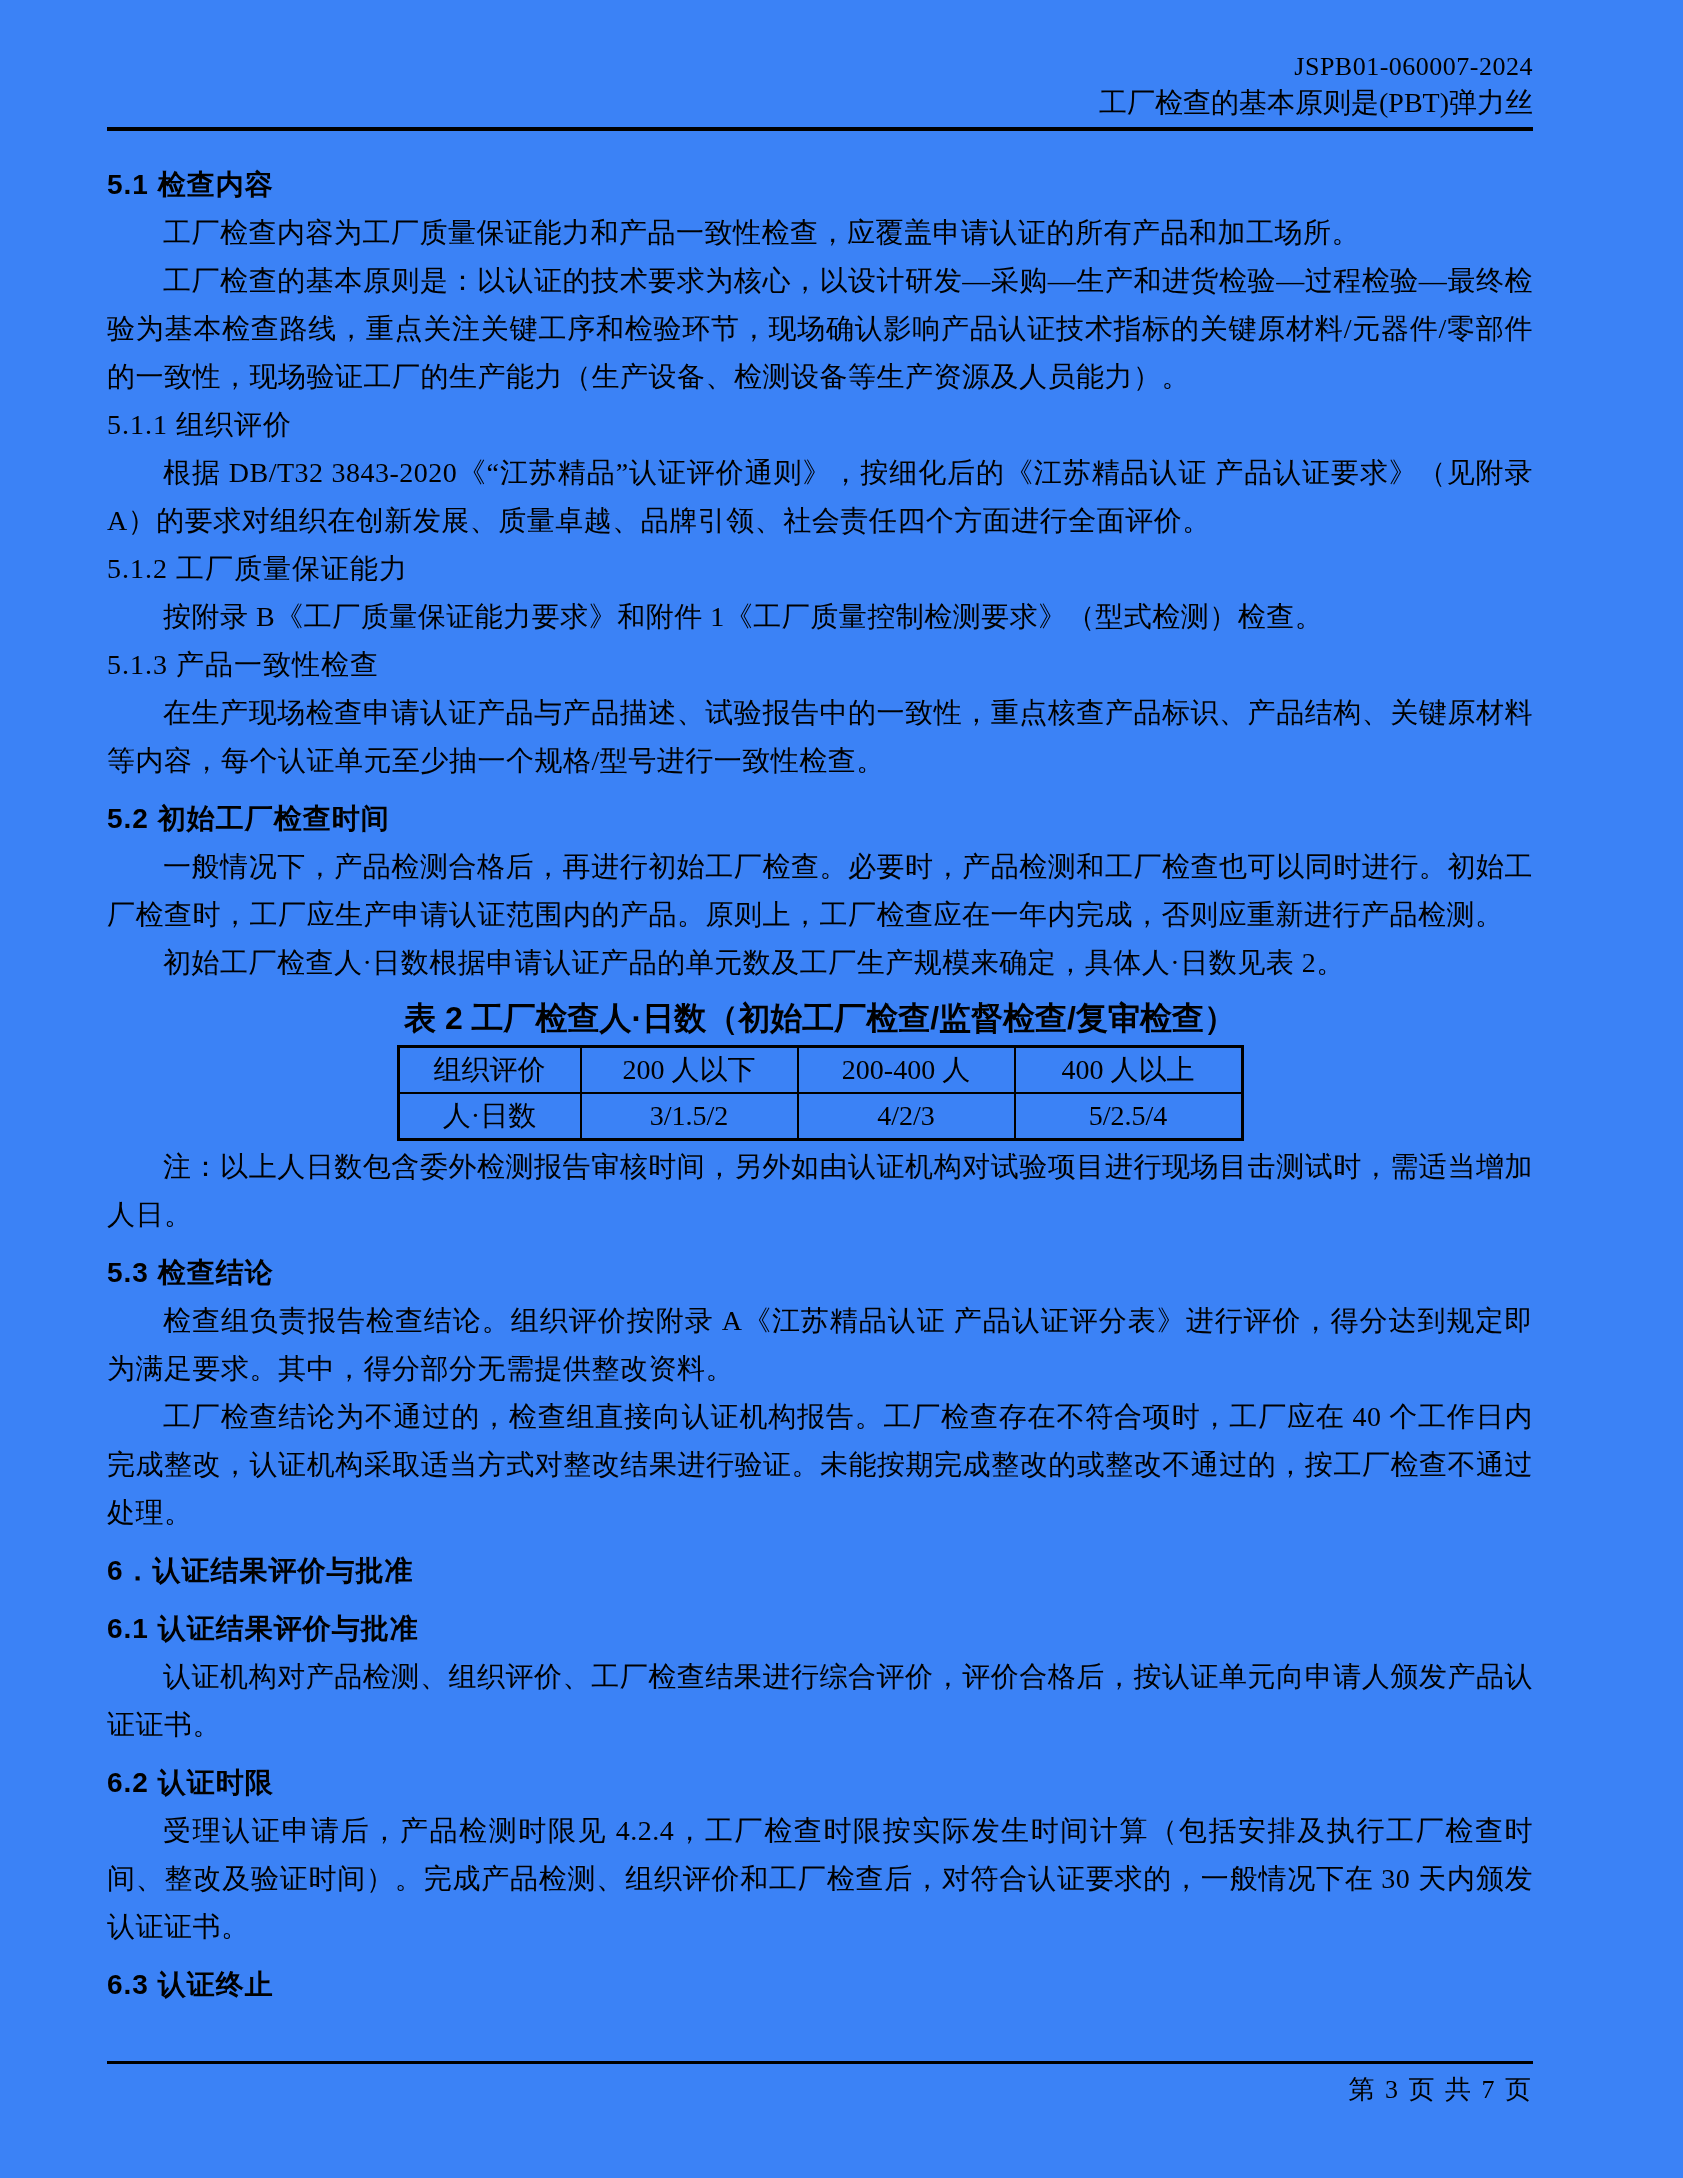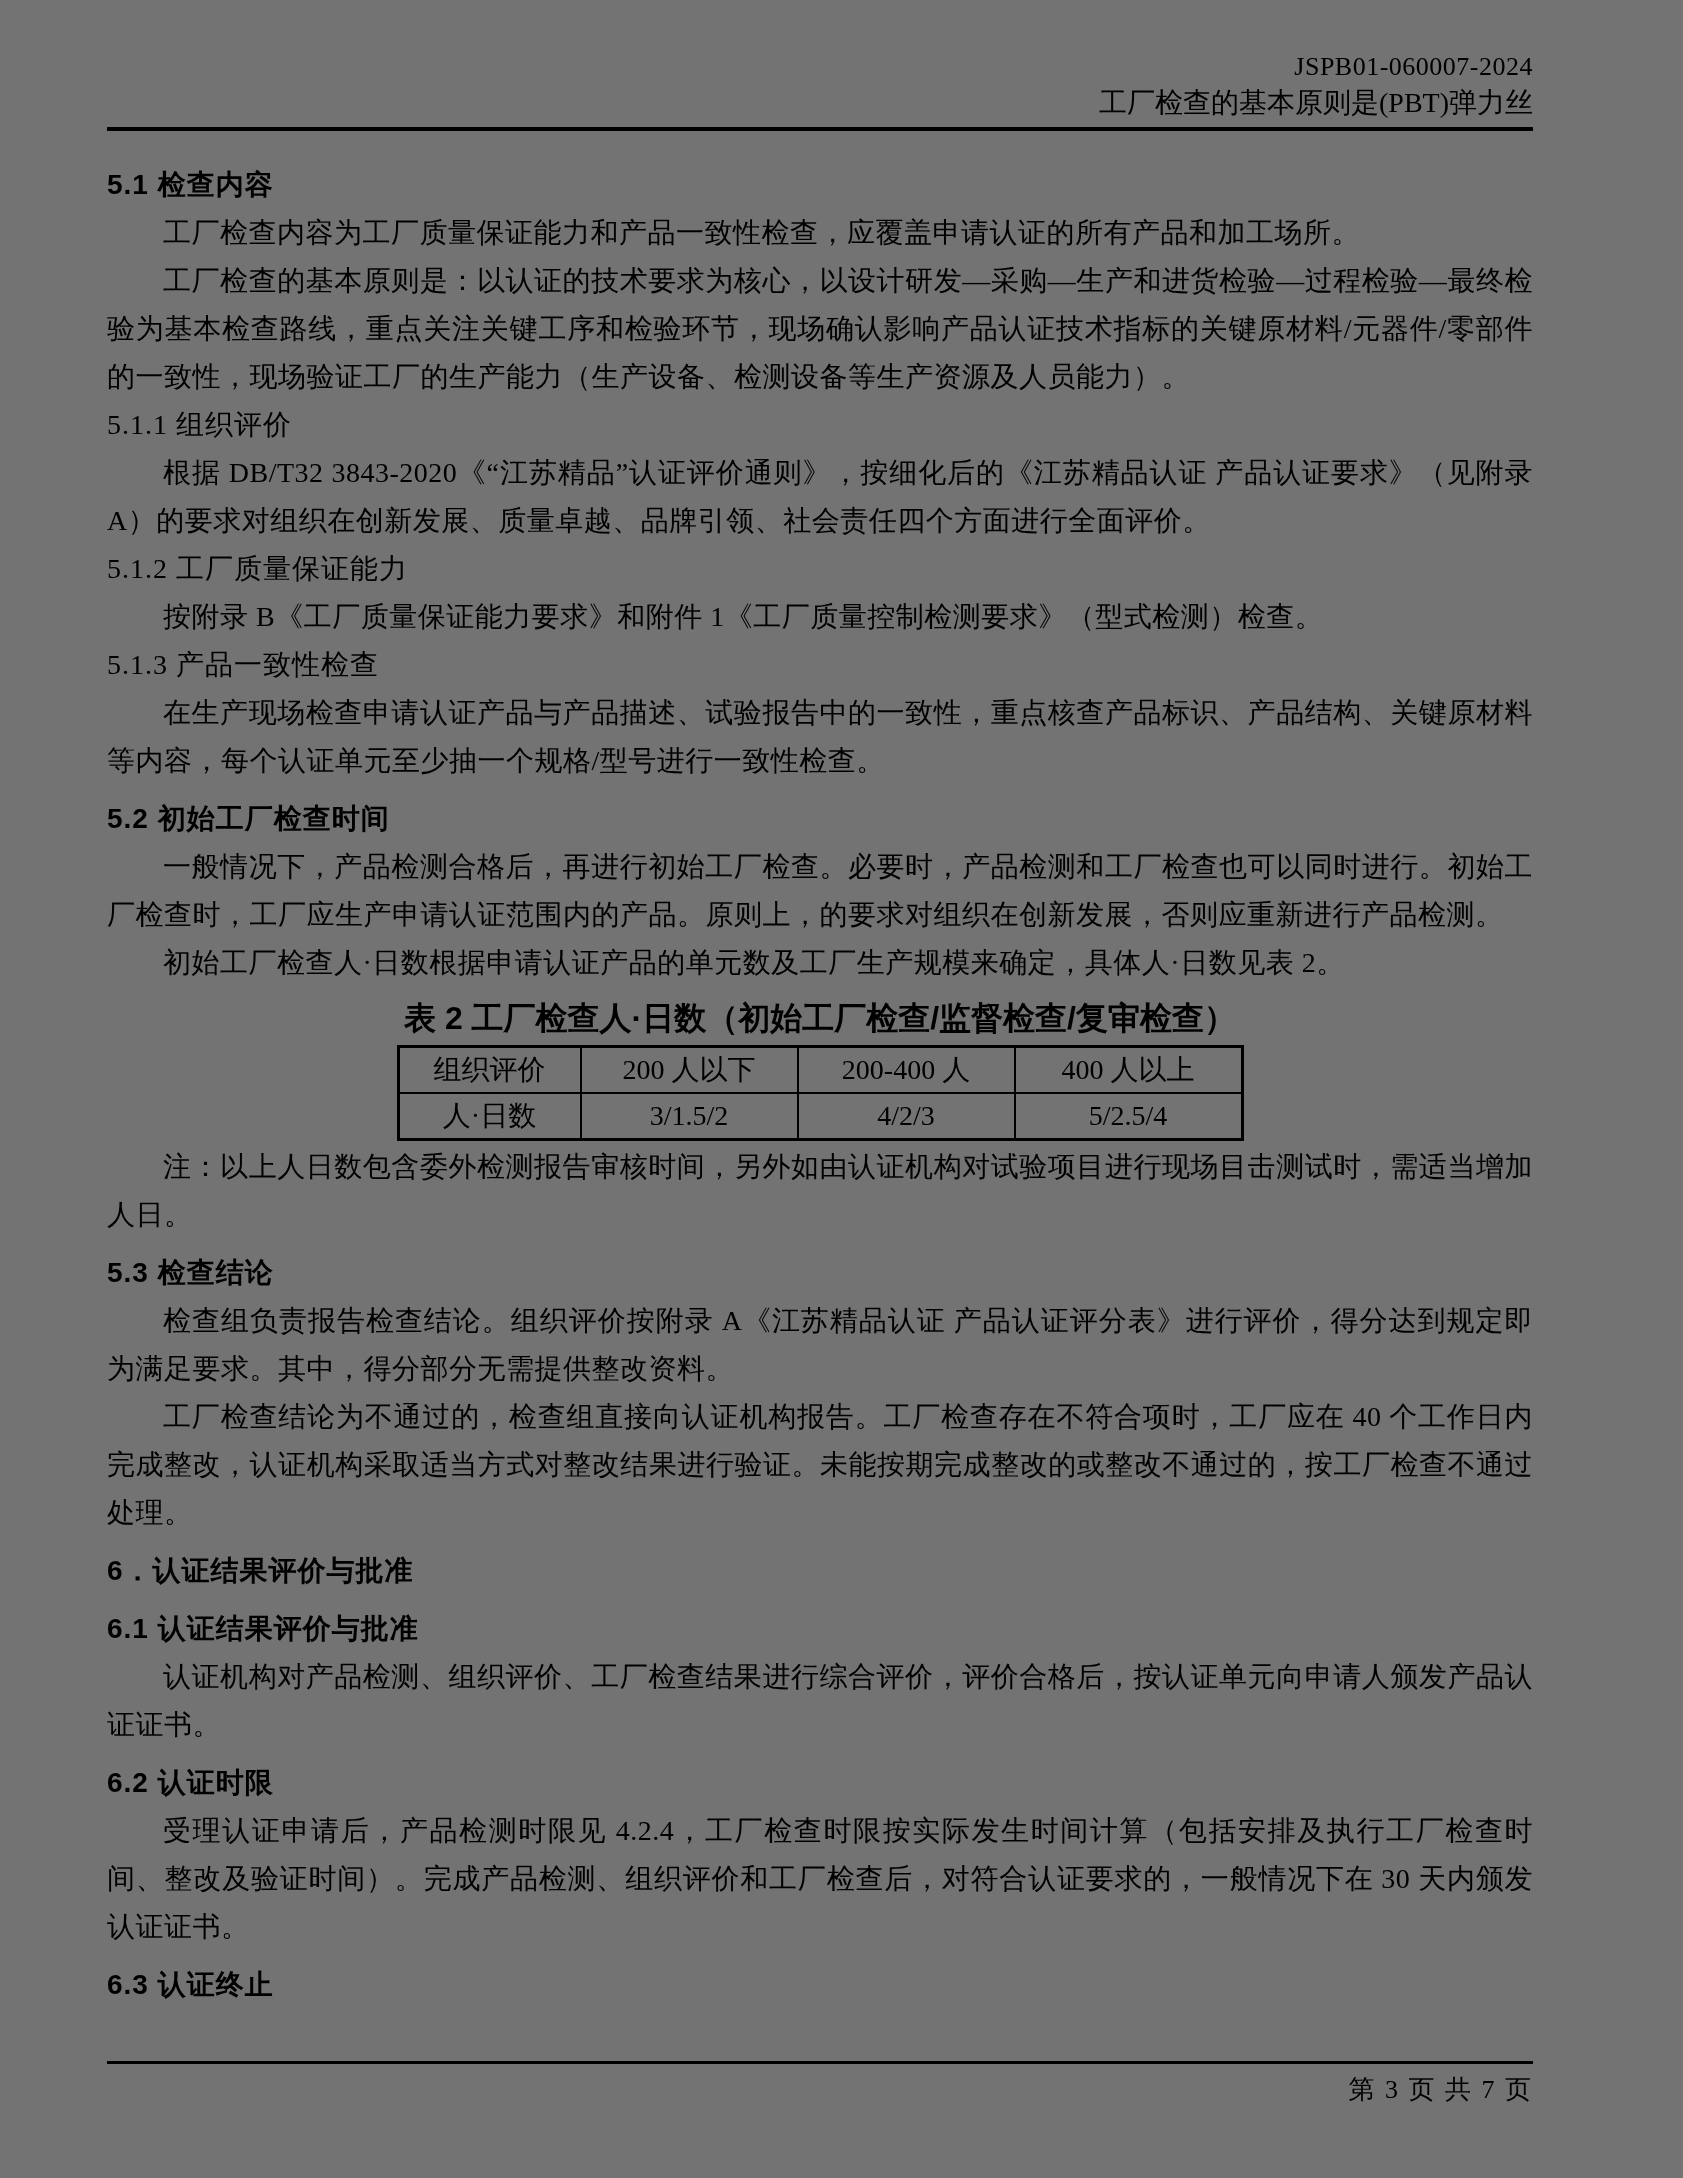--- a/index.html
+++ b/index.html
@@ -1,19 +1,19 @@
 <!DOCTYPE html>
 <html><head>
 <meta charset="utf-8">
 <style>
   html,body { margin:0; padding:0; background:#e8e8e8; }
   .page {
     position:relative;
     width:1683px; height:2178px;
-    background:#737373;
+    background:#3b82f6;
     color:#000000;
     font-family:"Liberation Serif","DejaVu Serif",serif;
     overflow:hidden;
   }
   .content {
     position:absolute;
     left:107px; top:50px;
     width:1426px;
   }
   .doc-header {
@@ -106,21 +106,21 @@
       <p class="h-minor">5.1.1 组织评价</p>
       <p class="para">根据 DB/T32 3843-2020《“江苏精品”认证评价通则》，按细化后的《江苏精品认证 产品认证要求》（见附录 A）的要求对组织在创新发展、质量卓越、品牌引领、社会责任四个方面进行全面评价。</p>
 
       <p class="h-minor">5.1.2 工厂质量保证能力</p>
       <p class="para">按附录 B《工厂质量保证能力要求》和附件 1《工厂质量控制检测要求》（型式检测）检查。</p>
 
       <p class="h-minor">5.1.3 产品一致性检查</p>
       <p class="para">在生产现场检查申请认证产品与产品描述、试验报告中的一致性，重点核查产品标识、产品结构、关键原材料等内容，每个认证单元至少抽一个规格/型号进行一致性检查。</p>
 
       <p class="h-major">5.2 初始工厂检查时间</p>
-      <p class="para">一般情况下，产品检测合格后，再进行初始工厂检查。必要时，产品检测和工厂检查也可以同时进行。初始工厂检查时，工厂应生产申请认证范围内的产品。原则上，的要求对组织在创新发展，否则应重新进行产品检测。</p>
+      <p class="para">一般情况下，产品检测合格后，再进行初始工厂检查。必要时，产品检测和工厂检查也可以同时进行。初始工厂检查时，工厂应生产申请认证范围内的产品。原则上，工厂检查应在一年内完成，否则应重新进行产品检测。</p>
       <p class="para">初始工厂检查人·日数根据申请认证产品的单元数及工厂生产规模来确定，具体人·日数见表 2。</p>
 
       <p class="table-title">表 2 工厂检查人·日数（初始工厂检查/监督检查/复审检查）</p>
 
       <table class="doc-table">
         <tbody>
           <tr>
             <td class="col-scale">组织评价</td>
             <td class="col-a">200 人以下</td>
             <td class="col-b">200-400 人</td>

